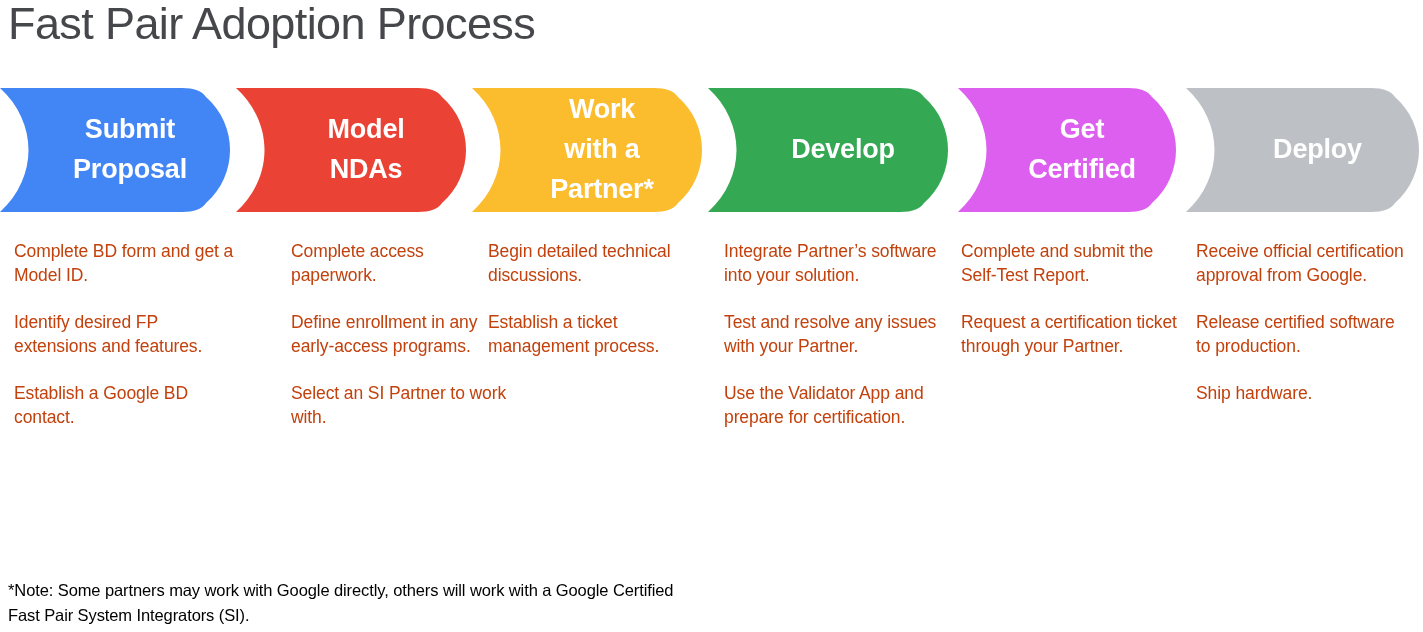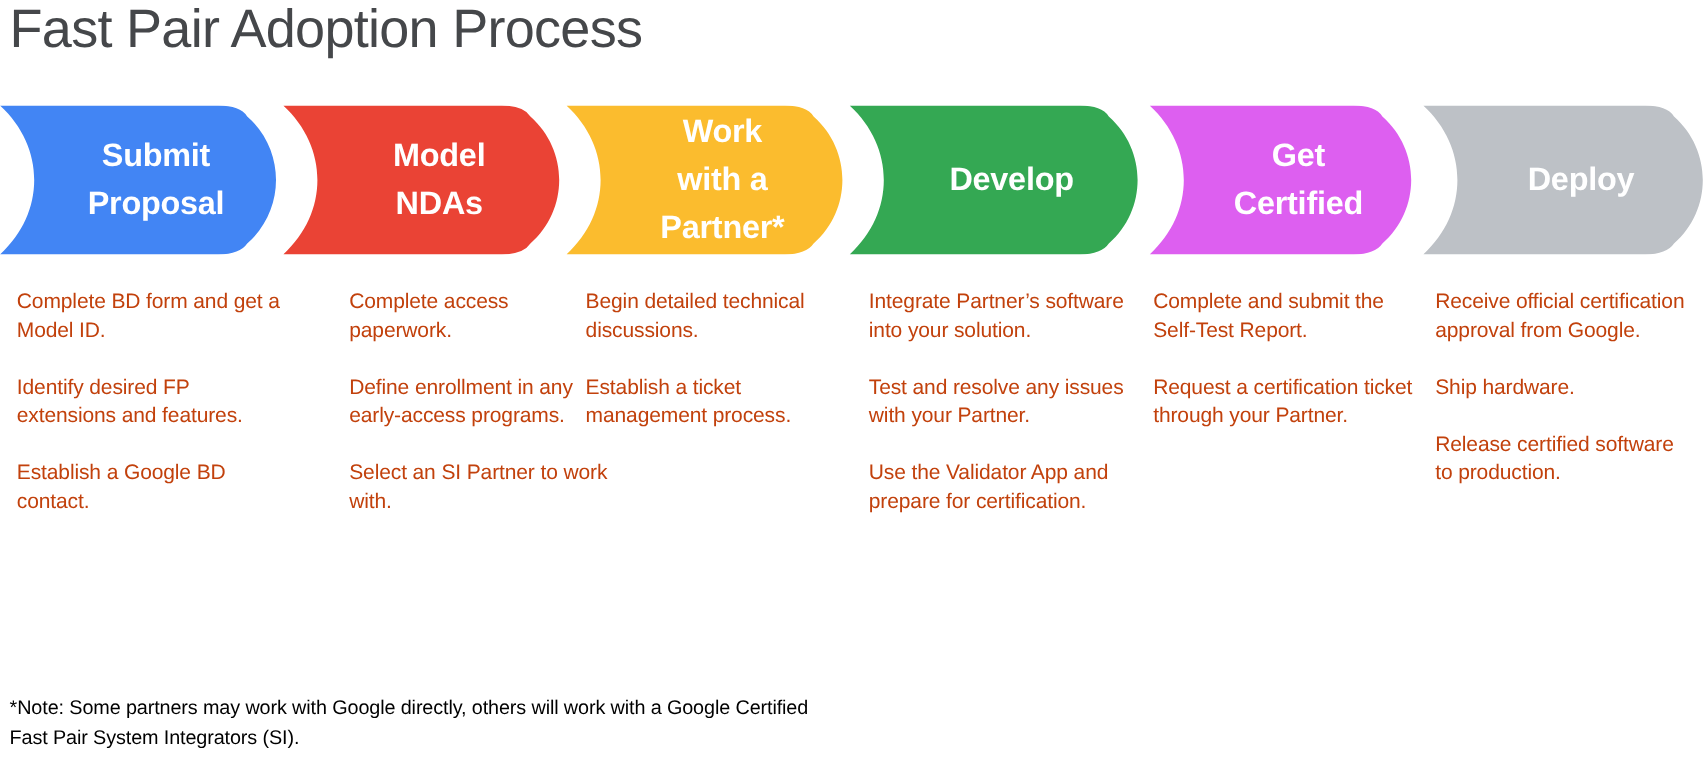--- a/index.html
+++ b/index.html
@@ -190,20 +190,20 @@
         <p class="col-item">Integrate Partner’s software into your solution.</p>
         <p class="col-item">Test and resolve any issues with your Partner.</p>
         <p class="col-item">Use the Validator App and prepare for certification.</p>
       </div>
       <div class="column" style="left: 961px; width: 222px;">
         <p class="col-item">Complete and submit the Self-Test Report.</p>
         <p class="col-item">Request a certification ticket through your Partner.</p>
       </div>
       <div class="column" style="left: 1196px; width: 215px;">
         <p class="col-item">Receive official certification approval from Google.</p>
+        <p class="col-item">Release certified software to production.</p>
         <p class="col-item">Ship hardware.</p>
-        <p class="col-item">Release certified software to production.</p>
       </div>
     </div>
 
   <p id="footnote">*Note: Some partners may work with Google directly, others will work with a Google Certified Fast Pair System Integrators (SI).</p>
 
 </div>
 
 </body></html>

